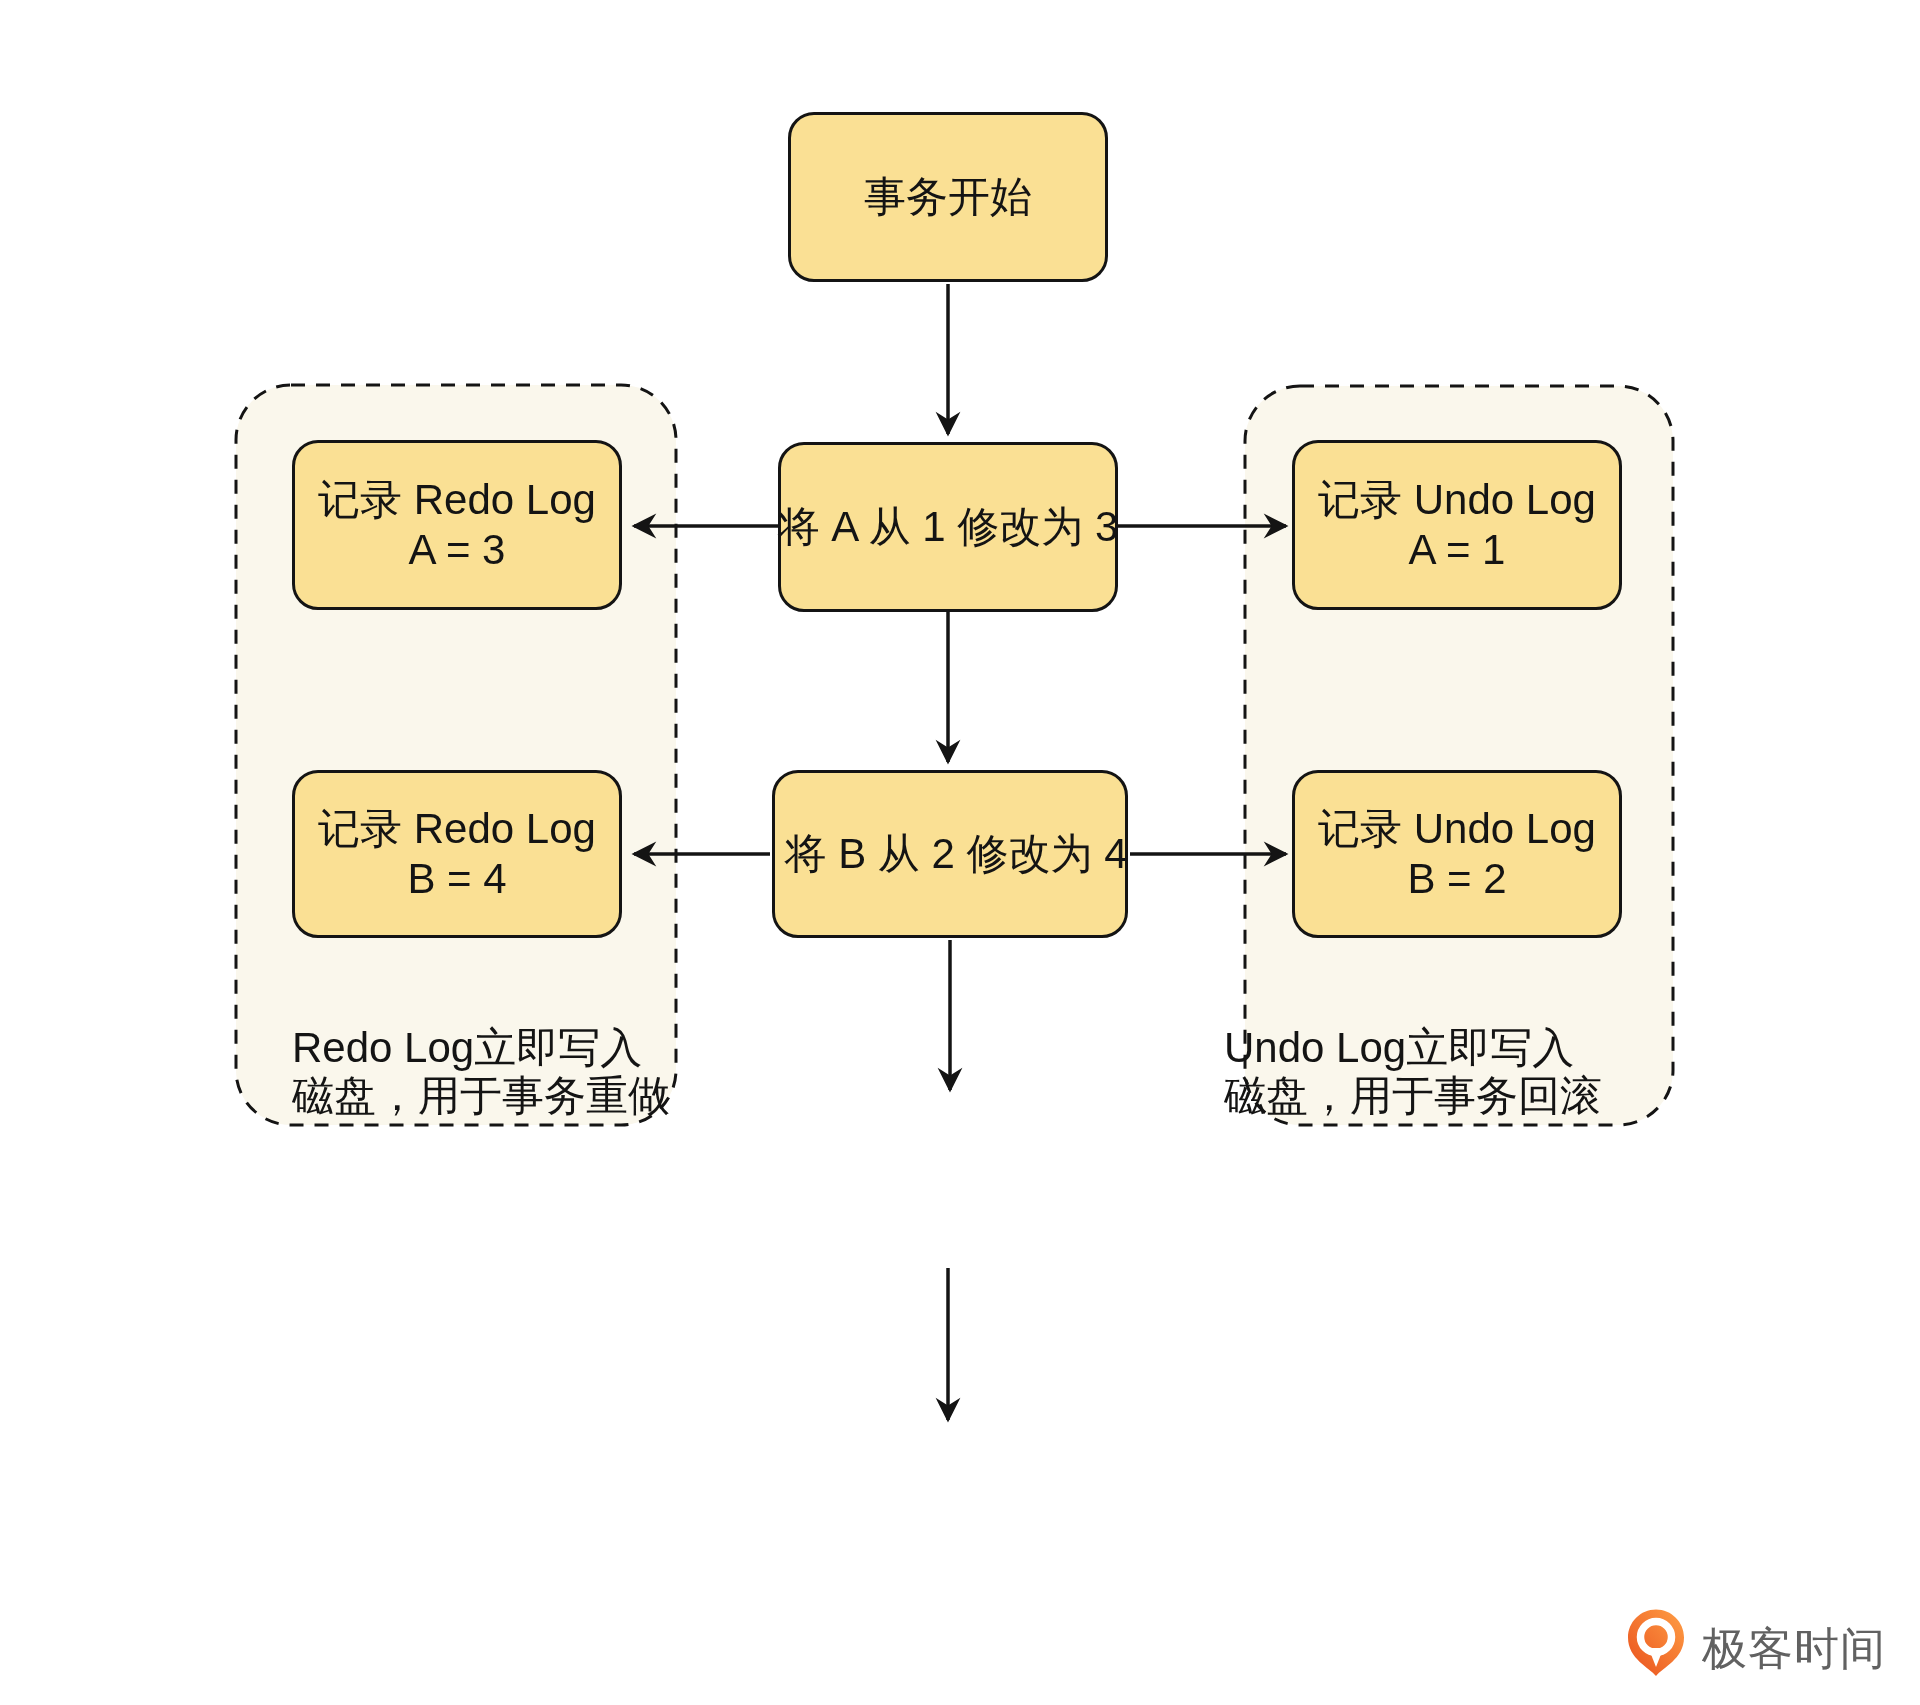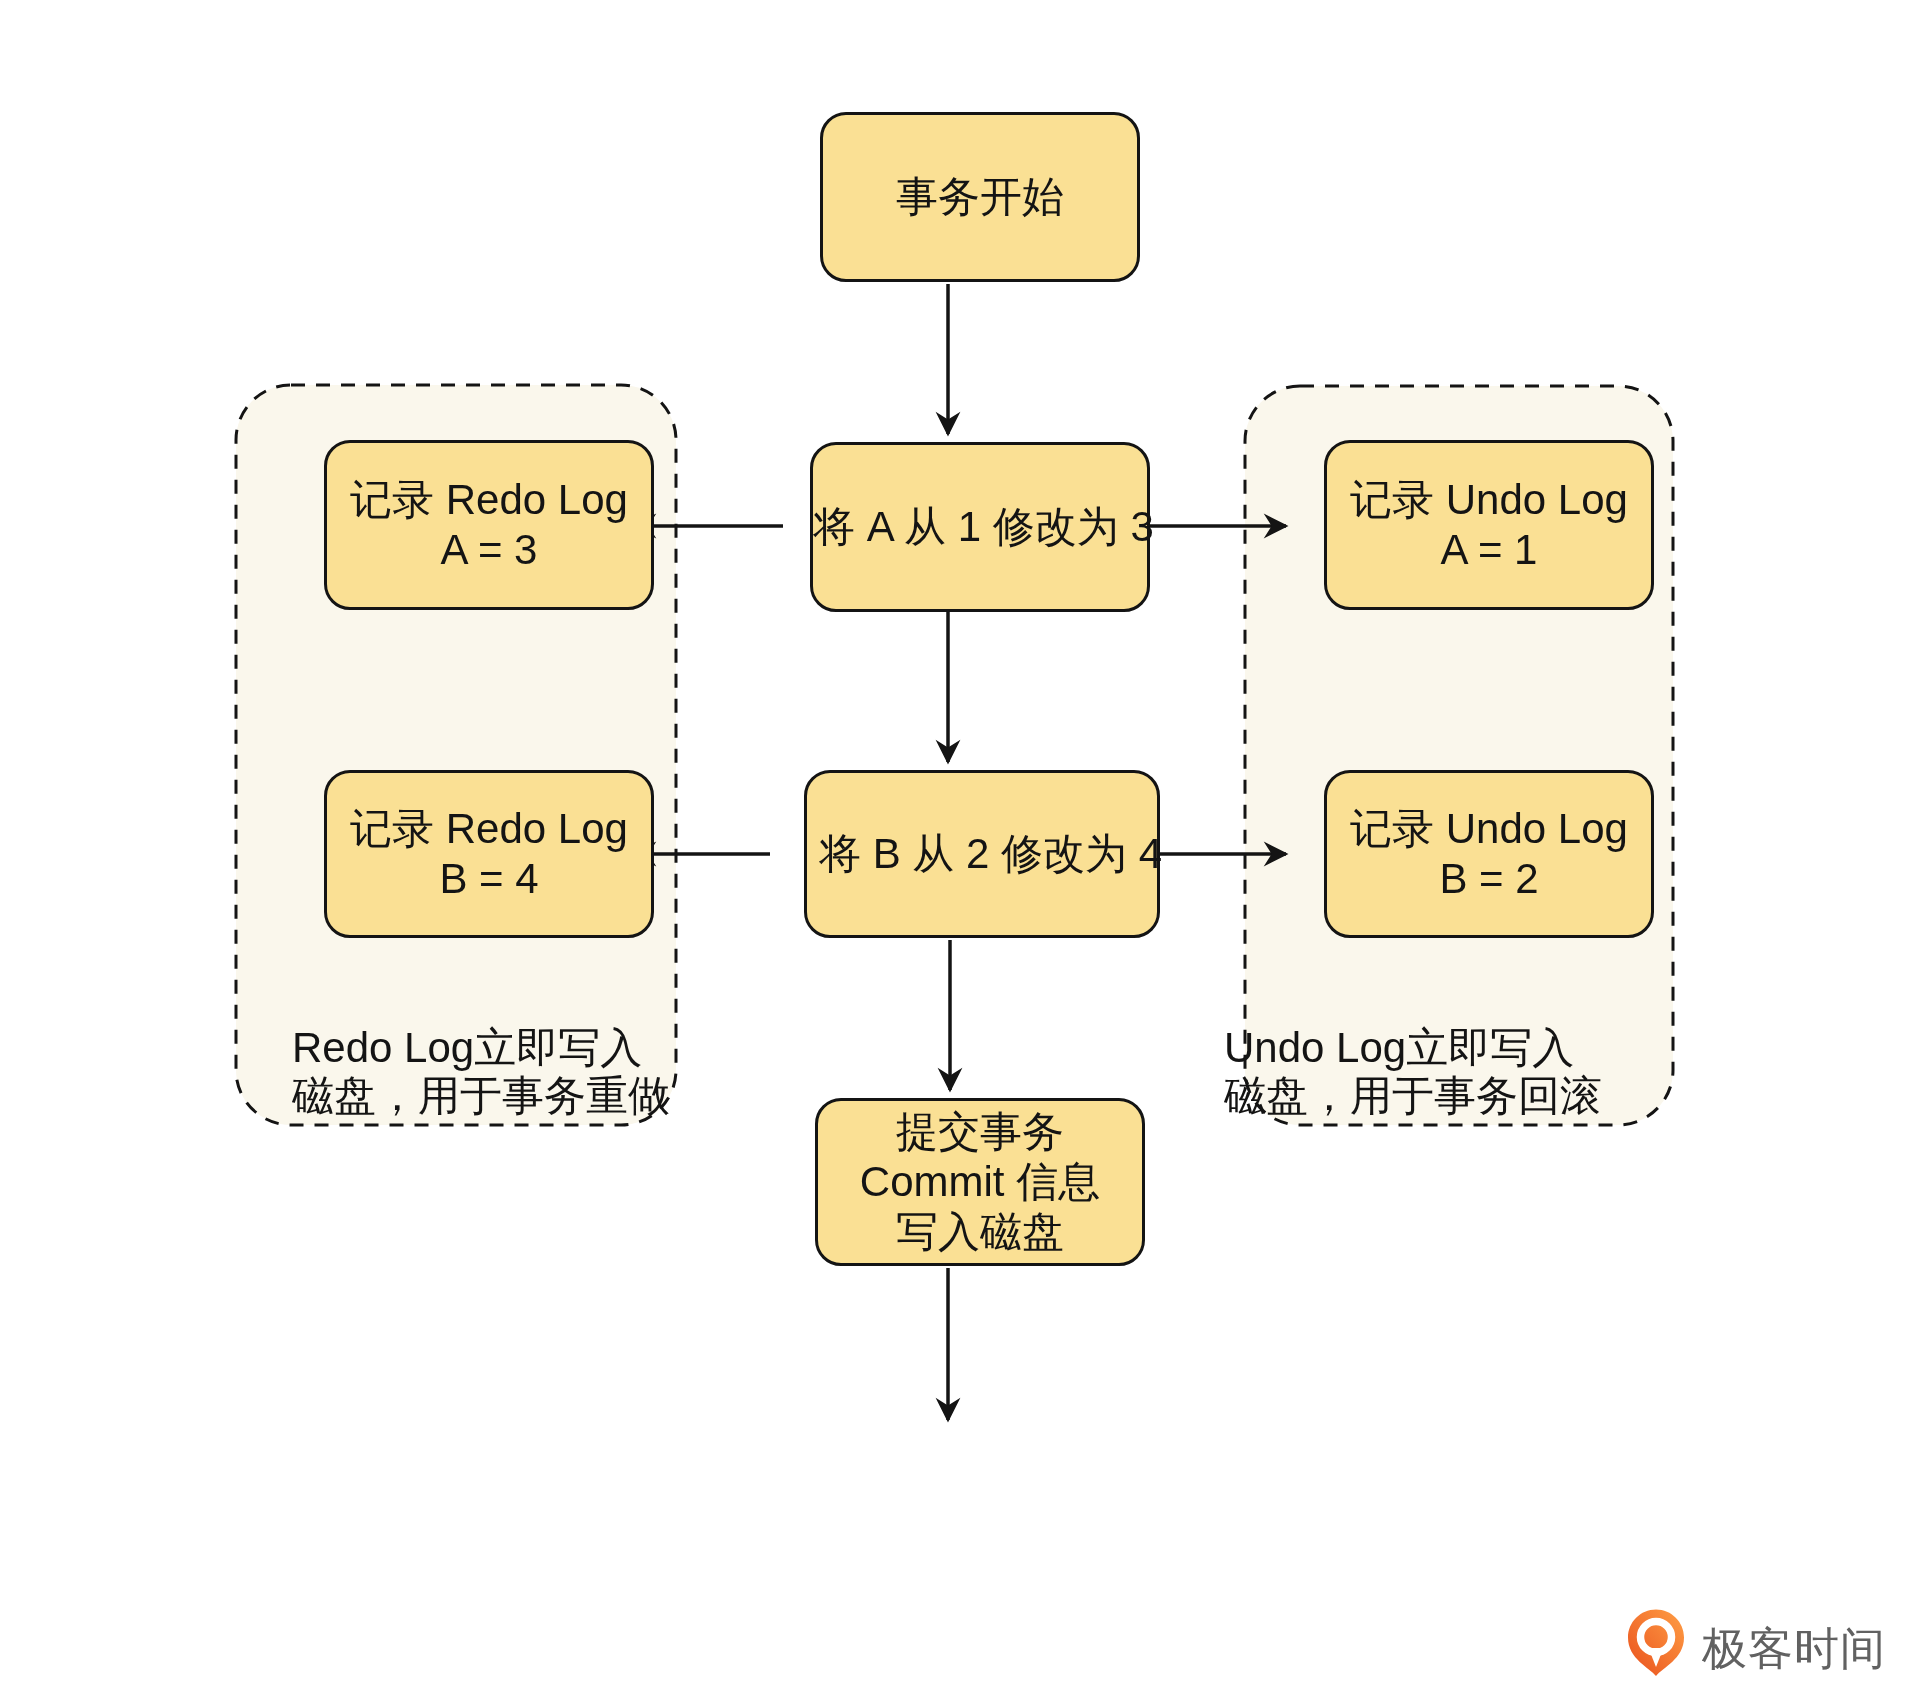--- a/index.html
+++ b/index.html
@@ -23,27 +23,27 @@
     stroke-width:3.5;
     fill:none;
   }
   .node{
     position:absolute;
     background:var(--node-fill,#FAE094);
     border:3.5px solid var(--node-border,#141414);
     border-radius:26px;
     display:flex;
     flex-direction:column;
+    align-items:center;
     justify-content:center;
     font-size:42px;
     line-height:50px;
     text-align:center;
     white-space:nowrap;
     box-sizing:border-box;
-    margin-left:32px;
   }
   .group-note{
     position:absolute;
     font-size:42px;
     line-height:48px;
     text-align:left;
     white-space:nowrap;
     margin-top:39px;
   }
   .logo{
@@ -116,25 +116,20 @@
   <div class="node" style="left:292px;top:770px;width:330px;height:168px;">
     <div>记录 Redo Log</div>
     <div>B = 4</div>
   </div>
 
   <div class="node" style="left:1292px;top:770px;width:330px;height:168px;">
     <div>记录 Undo Log</div>
     <div>B = 2</div>
   </div>
 
-  <div class="node" style="left:783px;top:1098px;width:330px;height:168px;">
-    <div>提交事务</div>
-    <div>Commit 信息</div>
-    <div>写入磁盘</div>
-  </div>
 
 
   <div class="group-note" style="left:292px;top:985px;width:396px;">
     <div>Redo Log立即写入</div>
     <div>磁盘，用于事务重做</div>
   </div>
 
   <div class="group-note" style="left:1224px;top:985px;width:396px;">
     <div>Undo Log立即写入</div>
     <div>磁盘，用于事务回滚</div>

